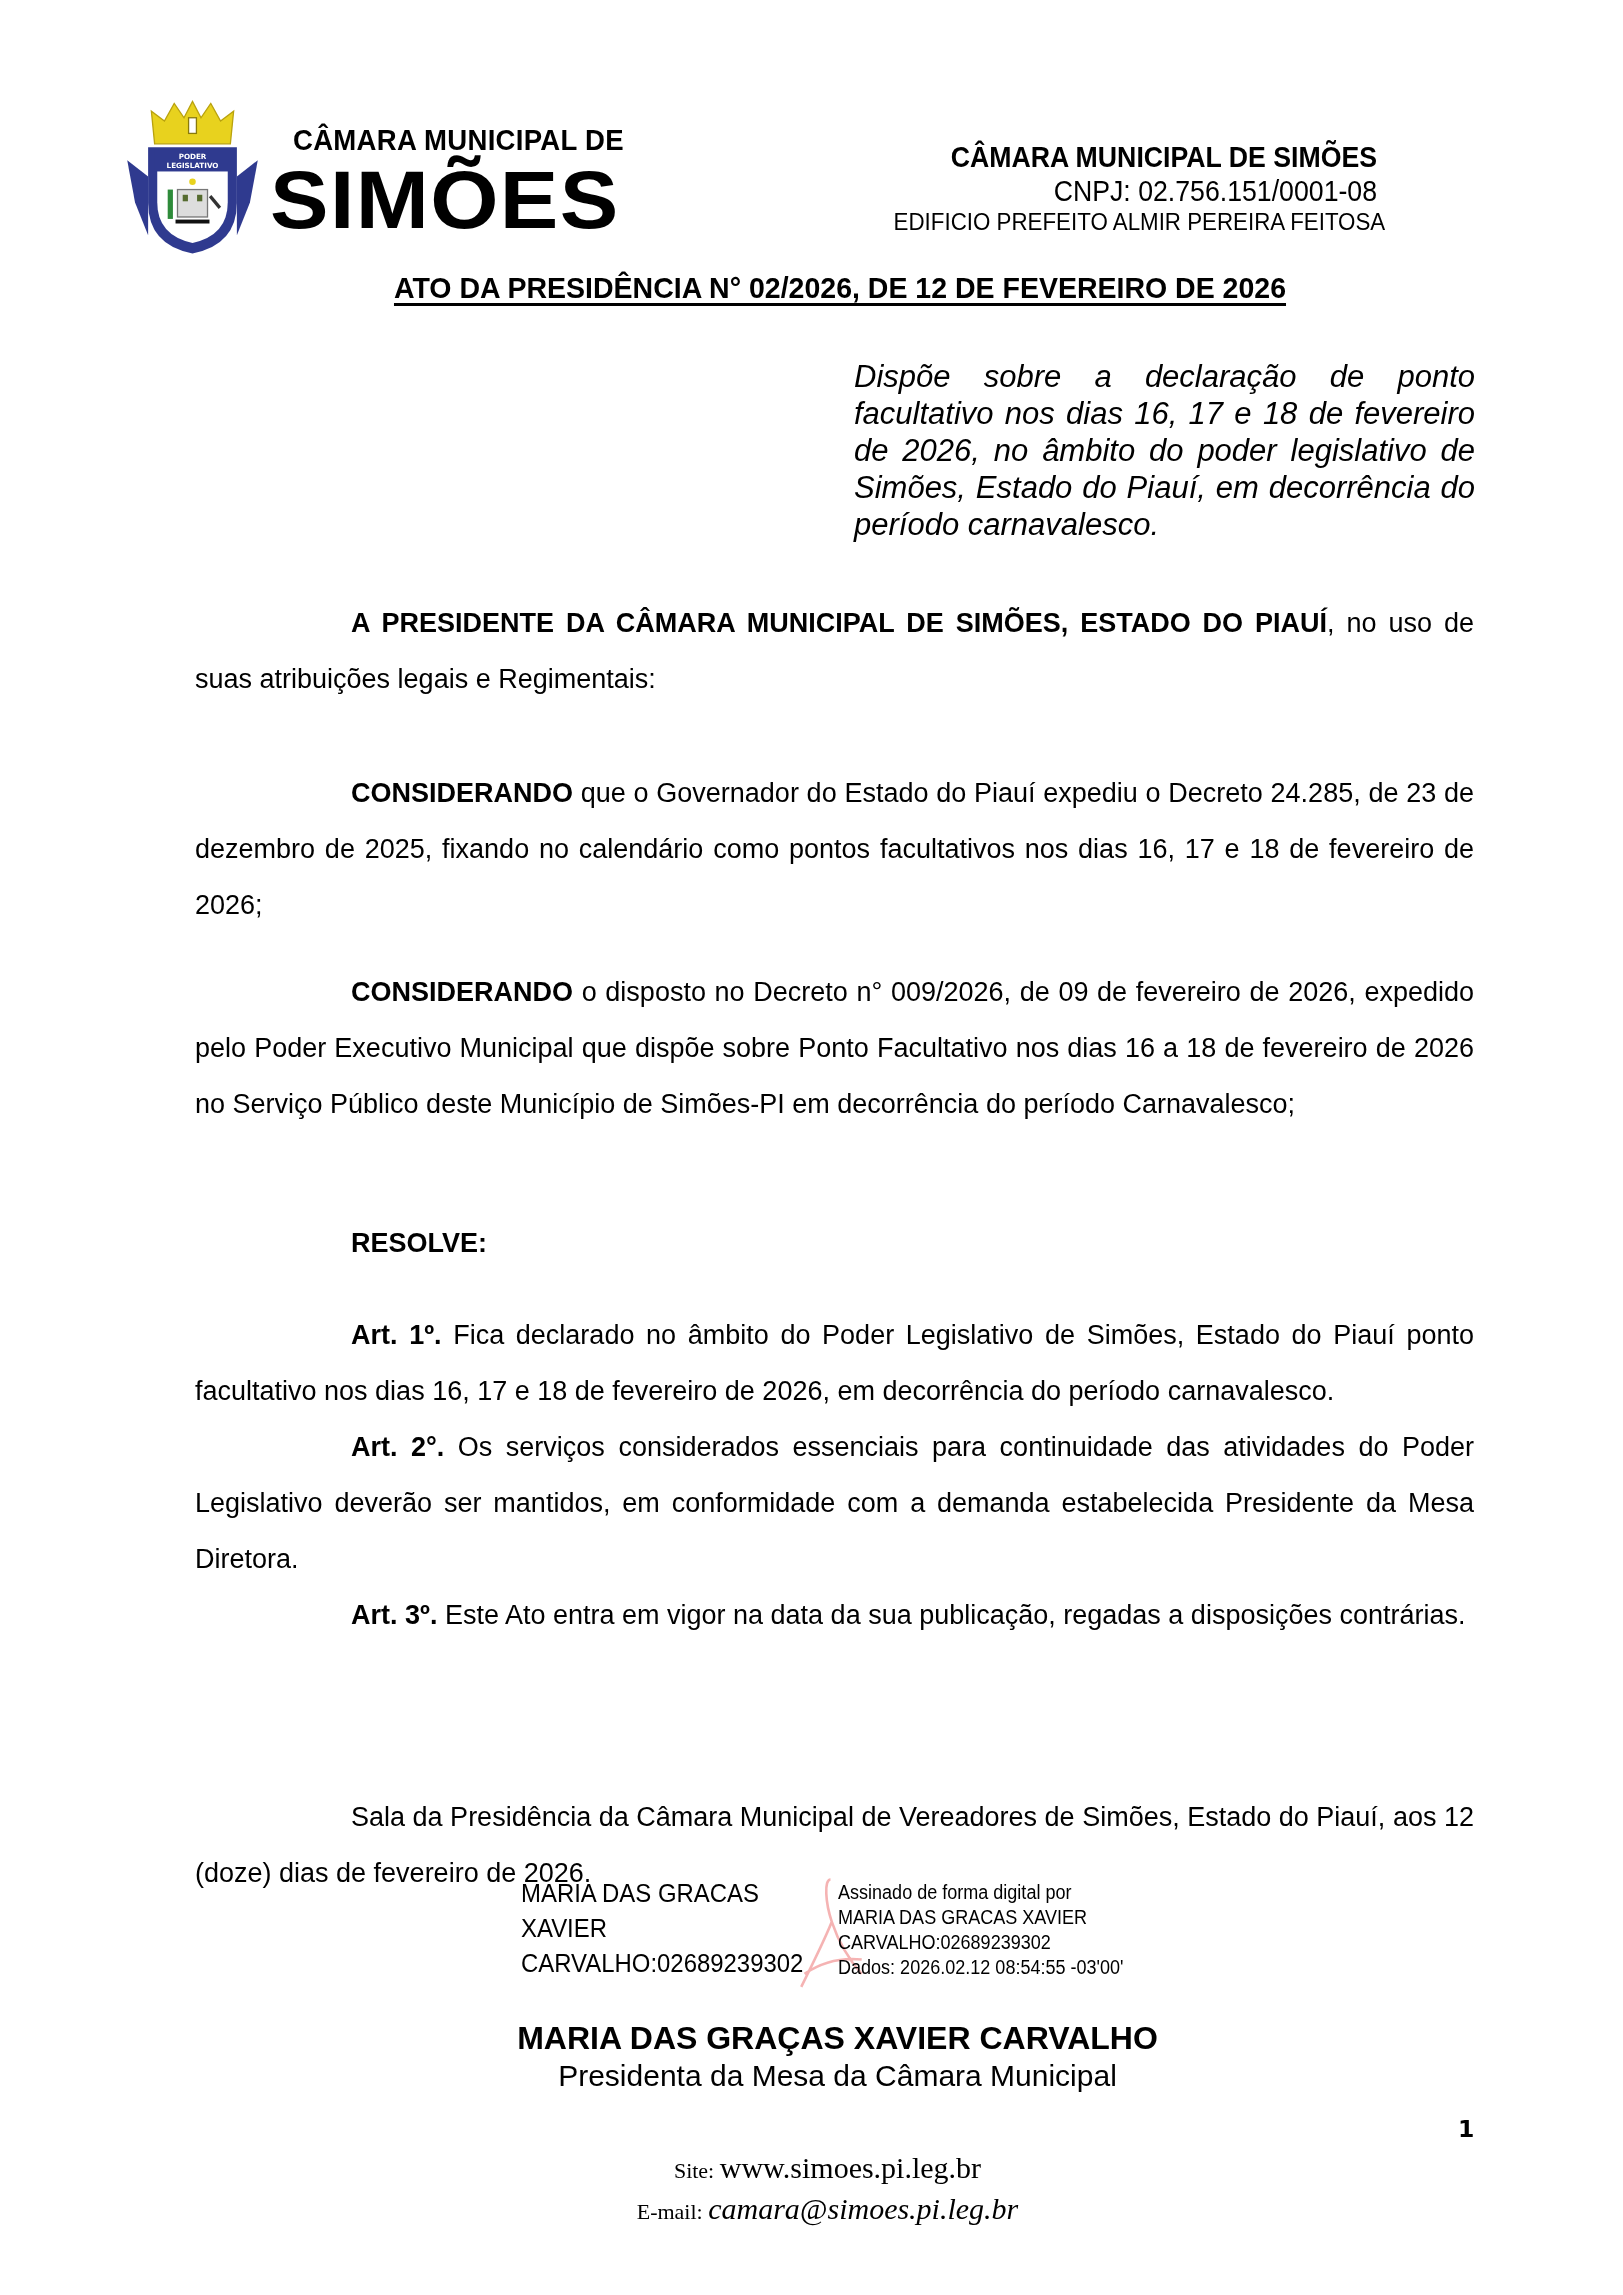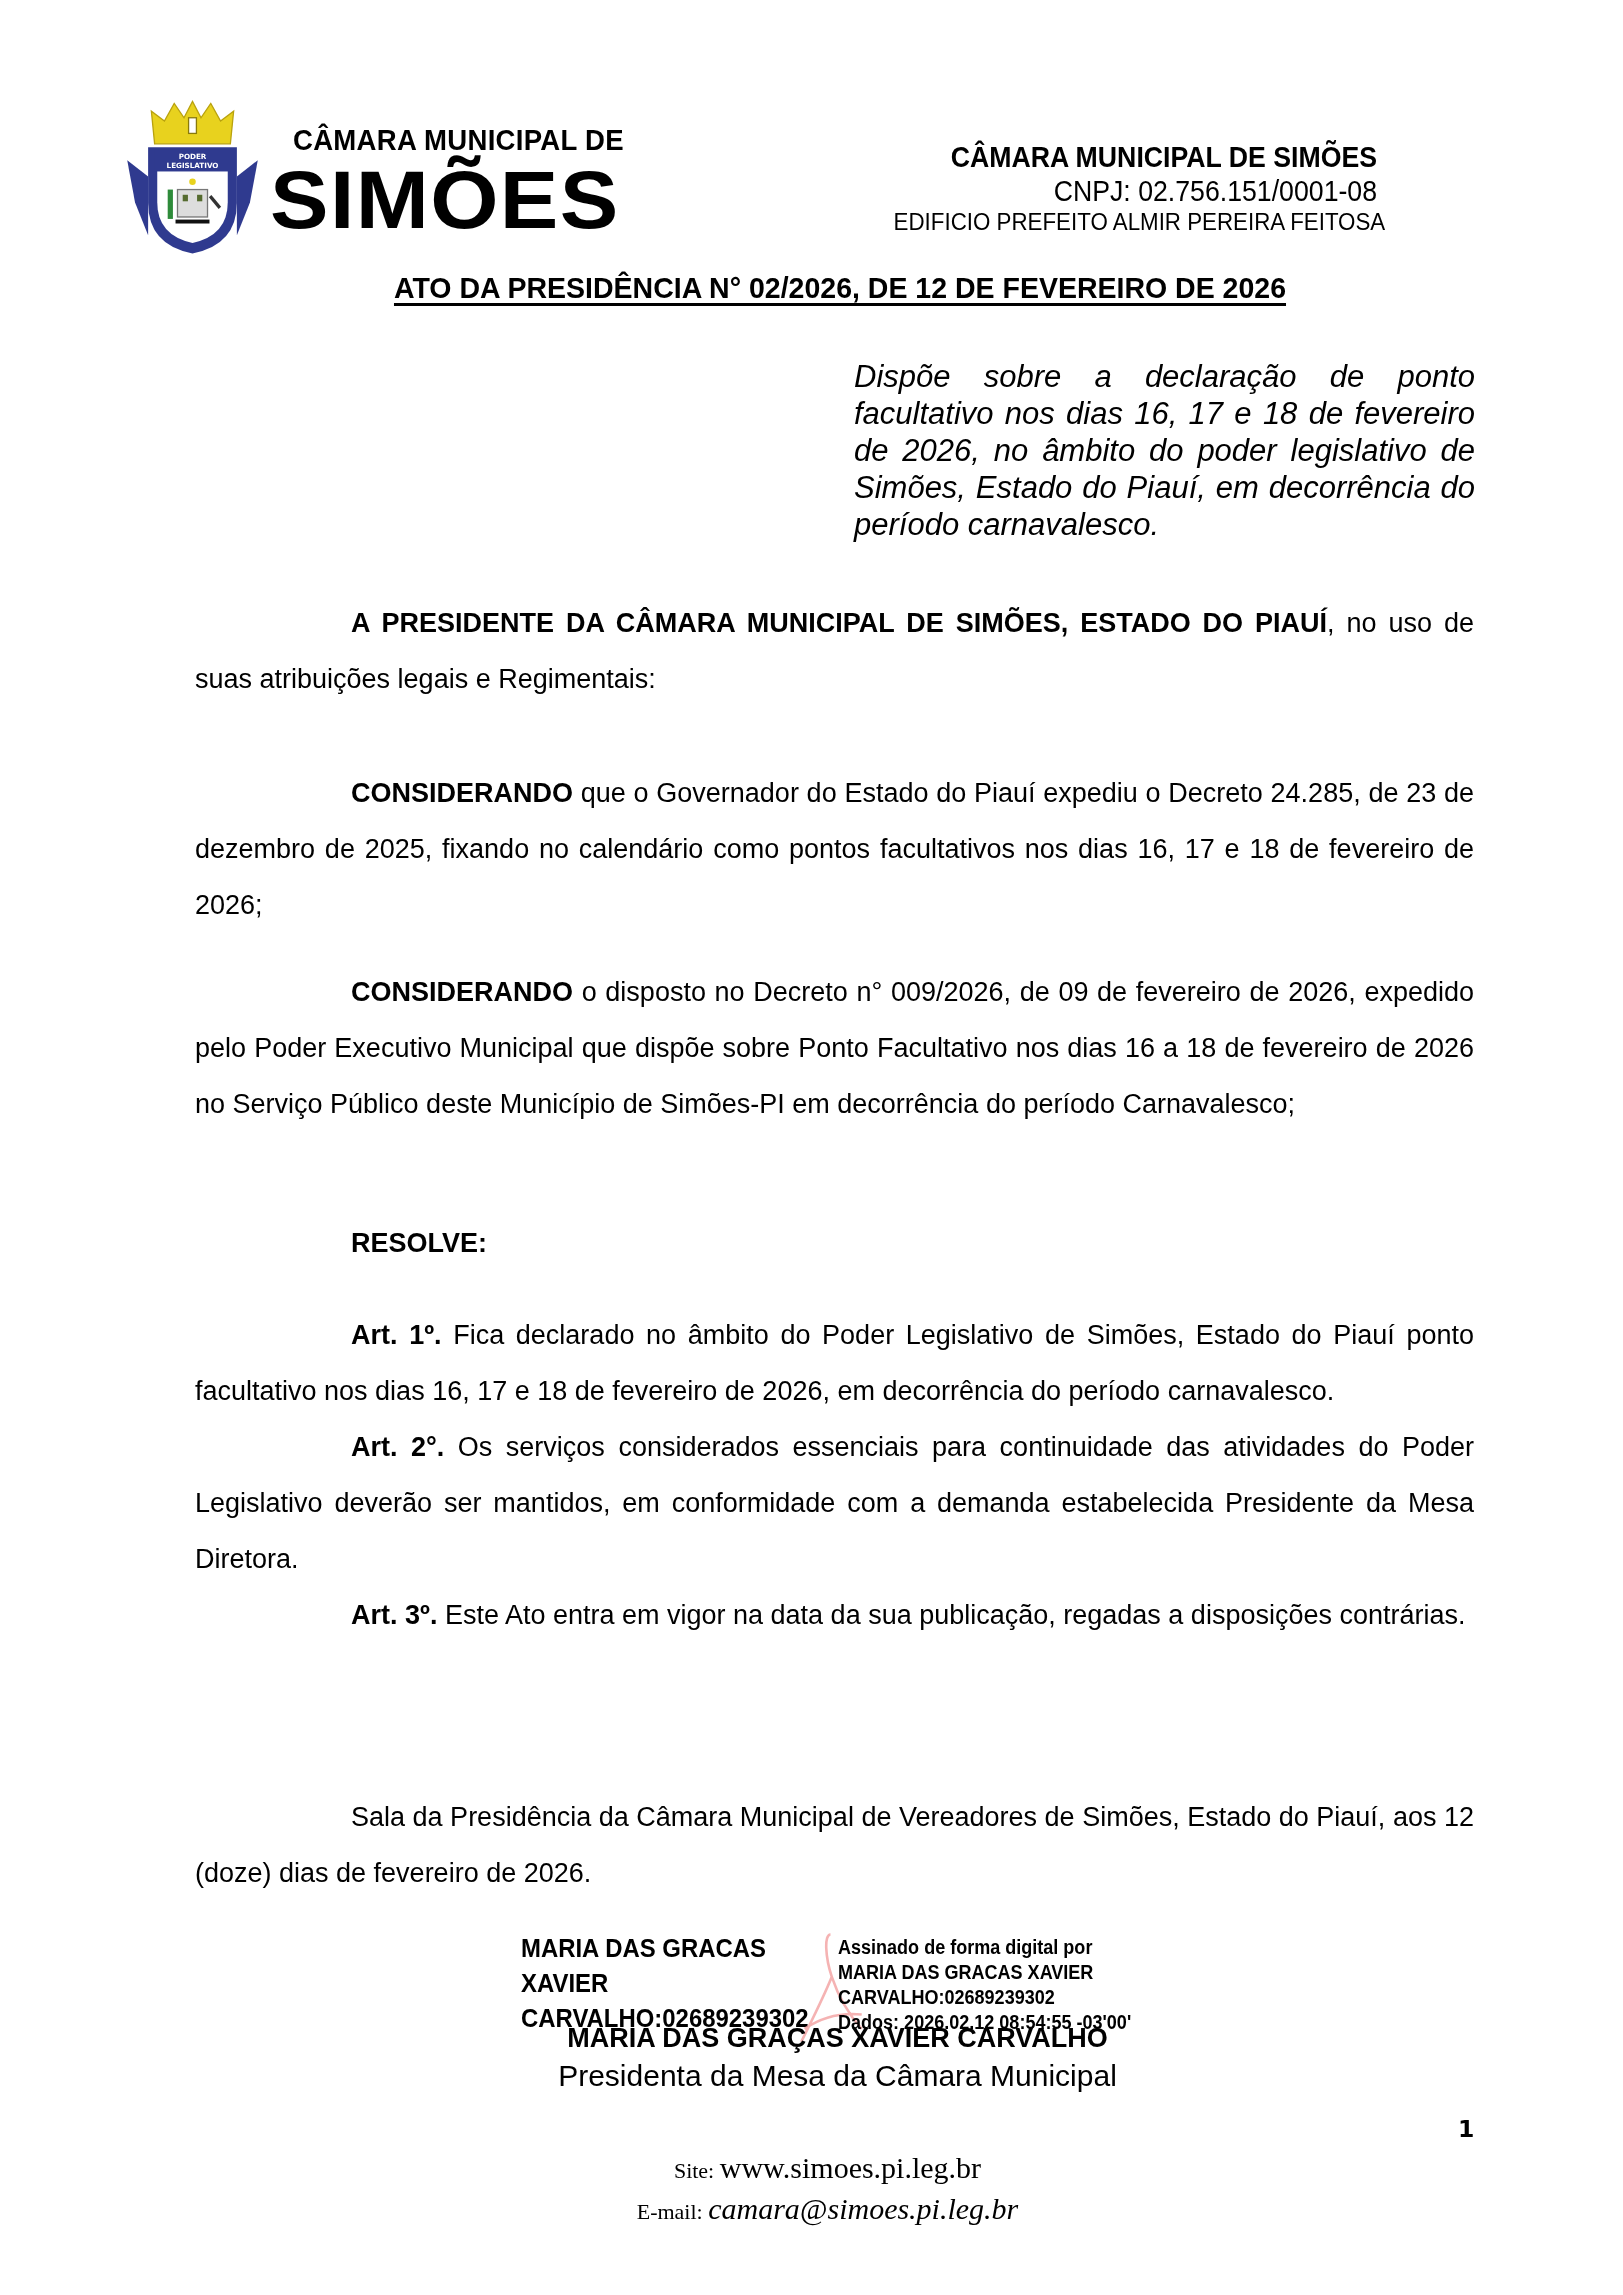--- a/index.html
+++ b/index.html
@@ -23,27 +23,27 @@
   .body { position: absolute; left: 195px; width: 1279px; font-size: 27px; line-height: 56px; text-align: justify; }
   .p { margin: 0; text-indent: 156px; }
   .b { font-weight: bold; }
   .preamble { top: 595px; }
   .cons1 { top: 765px; }
   .cons2 { top: 964px; }
   .resolve { top: 1215px; }
   .arts { top: 1307px; }
   .sala { top: 1789px; }
 
-  .sig-box { position: absolute; left: 521px; top: 1931px; width: 654px; height: 115px; font-weight: bold; }
+  .sig-box { position: absolute; left: 521px; top: 1876px; width: 654px; height: 115px; }
   .sig-left { position: absolute; left: 0; top: 0; font-size: 26px; line-height: 35px; transform: scaleX(0.92); transform-origin: left; }
   .sig-right { position: absolute; left: 317px; top: 3.9px; font-size: 19.6px; line-height: 25px; transform: scaleX(0.92); transform-origin: left; white-space: nowrap; }
   .sig-logo { position: absolute; left: 277px; top: 0; width: 65px; height: 115px; }
 
   .signer { position: absolute; left: 419px; top: 2020px; width: 837px; text-align: center; }
-  .signer-name { font-size: 27px; font-weight: bold; line-height: 37px; }
+  .signer-name { font-size: 32px; font-weight: bold; line-height: 37px; }
   .signer-role { font-size: 30px; line-height: 37px; }
 
   .pageno { position: absolute; left: 1458px; top: 2115px; font-size: 23.5px; font-weight: bold; font-family: "DejaVu Sans", sans-serif; }
 
   .footer { position: absolute; left: 458px; top: 2149px; width: 739px; text-align: center; font-family: "Liberation Serif", serif; font-size: 30px; line-height: 38px; }
   .footer .lbl { font-size: 22px; }
   .footer .it { font-style: italic; }
 </style>
 </head>
 <body>

